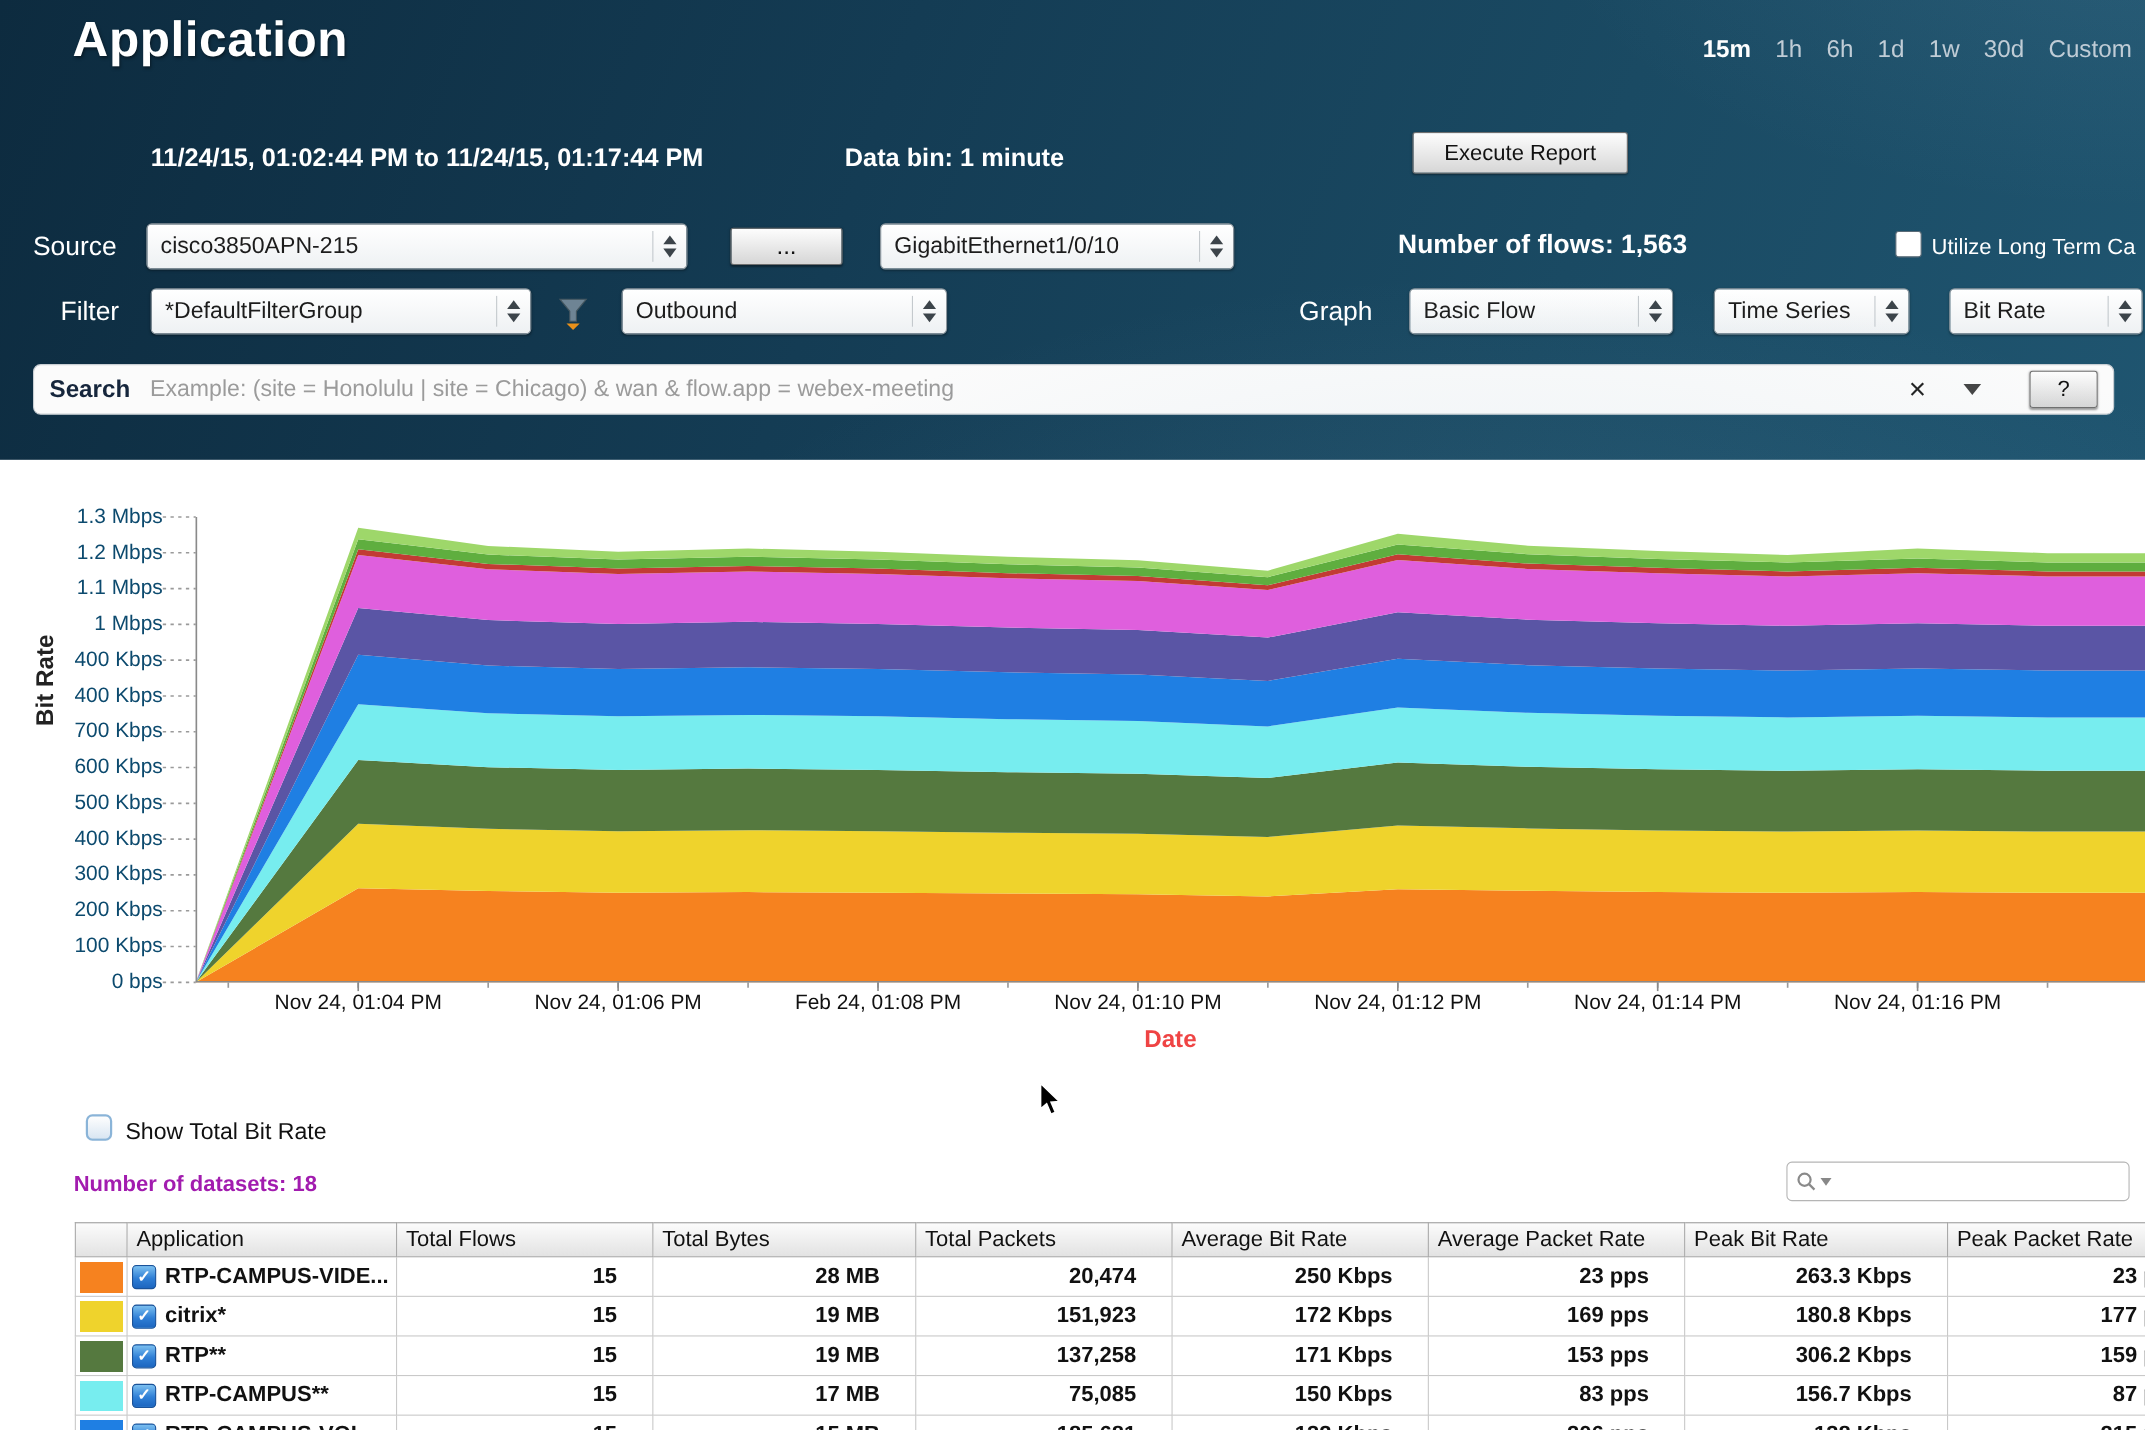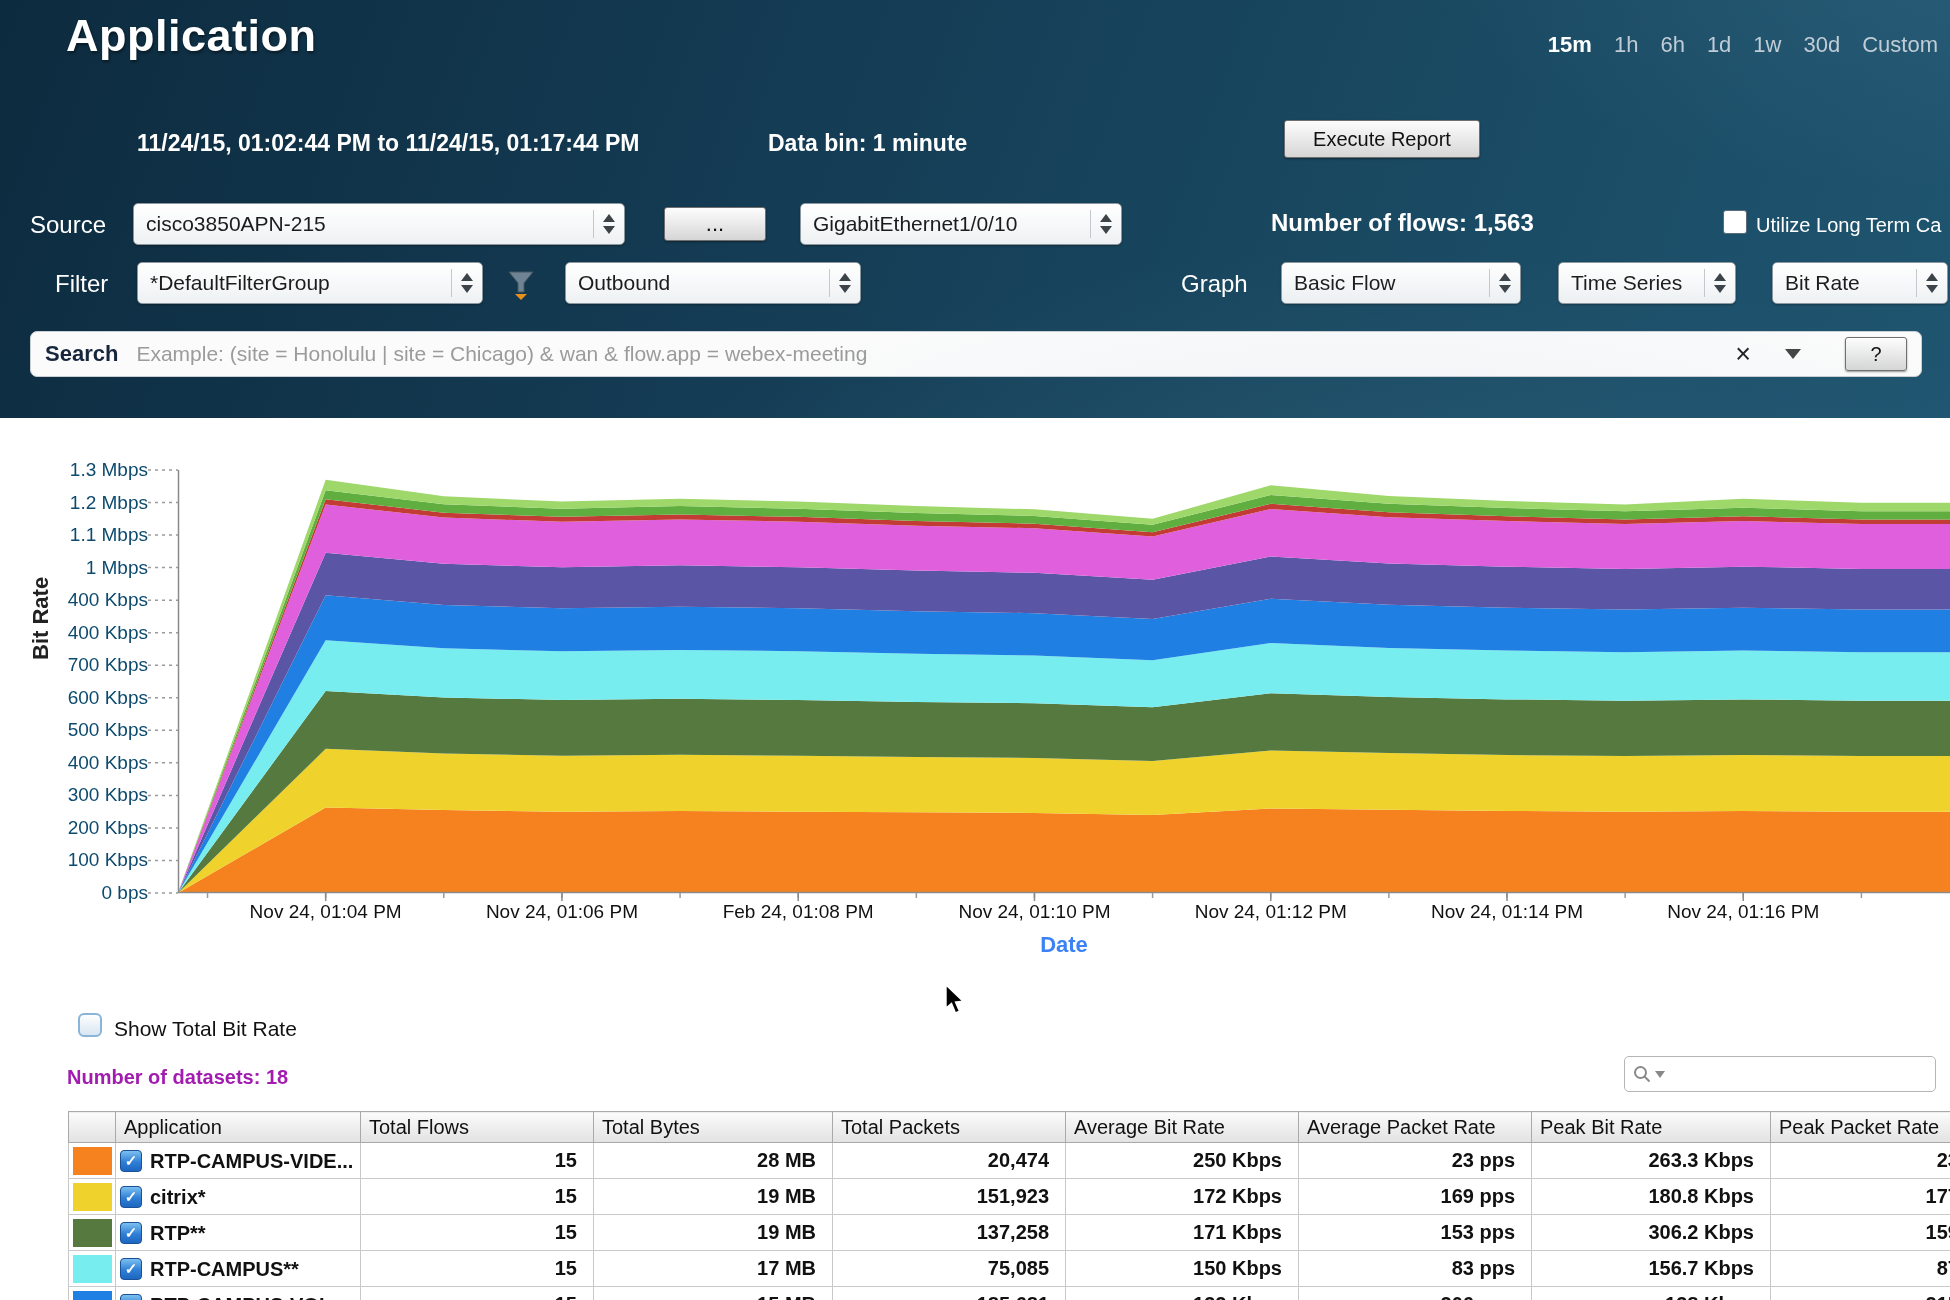--- a/index.html
+++ b/index.html
@@ -67,21 +67,21 @@
   .caret-down{width:0;height:0;border-left:8px solid transparent;border-right:8px solid transparent;
     border-top:10px solid #444;margin-right:44px;cursor:pointer;}
   .help-btn{width:62px;height:34px;font-size:20px;position:static;}
 
   
   .y-axis-title{position:absolute;left:28px;top:660px;transform:rotate(-90deg);
     transform-origin:left top;font-size:22px;font-weight:bold;color:#222;}
   .ytick{position:absolute;transform:translateY(-50%);font-size:19px;color:#0c4a6e;white-space:nowrap;}
   .xtick{position:absolute;top:901px;transform:translateX(-50%);font-size:19px;color:#111;white-space:nowrap;}
   .x-axis-title{position:absolute;left:1064px;top:932px;transform:translateX(-50%);
-    font-size:22px;font-weight:bold;color:#3b82f6;}
+    font-size:22px;font-weight:bold;color:#ef4444;}
   #chart-svg{position:absolute;left:178px;top:470px;overflow:visible;}
 
   
   .cb-showtotal{position:absolute;left:78px;top:1013px;width:24px;height:24px;box-sizing:border-box;
     border:2px solid #8ab4d8;border-radius:6px;background:linear-gradient(#fefefe,#d9e6f2);cursor:pointer;}
   .lbl-showtotal{position:absolute;left:114px;top:1017px;font-size:21px;color:#111;}
   .lbl-datasets{position:absolute;left:67px;top:1066px;font-size:20px;color:#a21caf;font-weight:bold;}
   .mini-search{position:absolute;left:1624px;top:1056px;width:312px;height:36px;box-sizing:border-box;
     background:#fff;border:1px solid #b5b5b5;border-radius:5px;display:flex;align-items:center;padding:0 8px;}
   .mini-search input{border:none;outline:none;flex:1;font-size:18px;font-family:inherit;margin-left:6px;}
@@ -89,21 +89,21 @@
     border-top:7px solid #888;margin-left:4px;}
 
   
   table.flows{position:absolute;left:68px;top:1111px;width:1867px;border-collapse:collapse;
     table-layout:fixed;font-size:20px;color:#111;}
   table.flows th{height:30px;background:linear-gradient(#fbfbfb,#e2e2e2);border:1px solid #a9a9a9;
     font-weight:normal;text-align:left;padding:0 0 0 8px;white-space:nowrap;overflow:hidden;}
   table.flows td{height:27px;border:1px solid #c9c9c9;background:#fff;white-space:nowrap;overflow:hidden;}
   td.swatch{padding:4px;background-clip:content-box !important;}
   td.appcell{padding:0 0 0 4px;}
-  td.num{text-align:right;padding:0 16px 0 0;}
+  td.num{text-align:right;padding:0 32px 0 0;}
   .rowcheck{display:inline-block;width:20px;height:20px;vertical-align:middle;
     background:linear-gradient(#7cc0f0 0%,#2f7fd6 55%,#1d66bf 100%);border:1px solid #1a5299;
     border-radius:4px;color:#fff;font-size:15px;font-weight:bold;line-height:20px;text-align:center;cursor:pointer;}
   .appname{margin-left:8px;vertical-align:middle;text-align:center;}
 
   .cursor{position:absolute;left:945px;top:985px;pointer-events:none;}
 </style>
 </head>
 <body>
 

